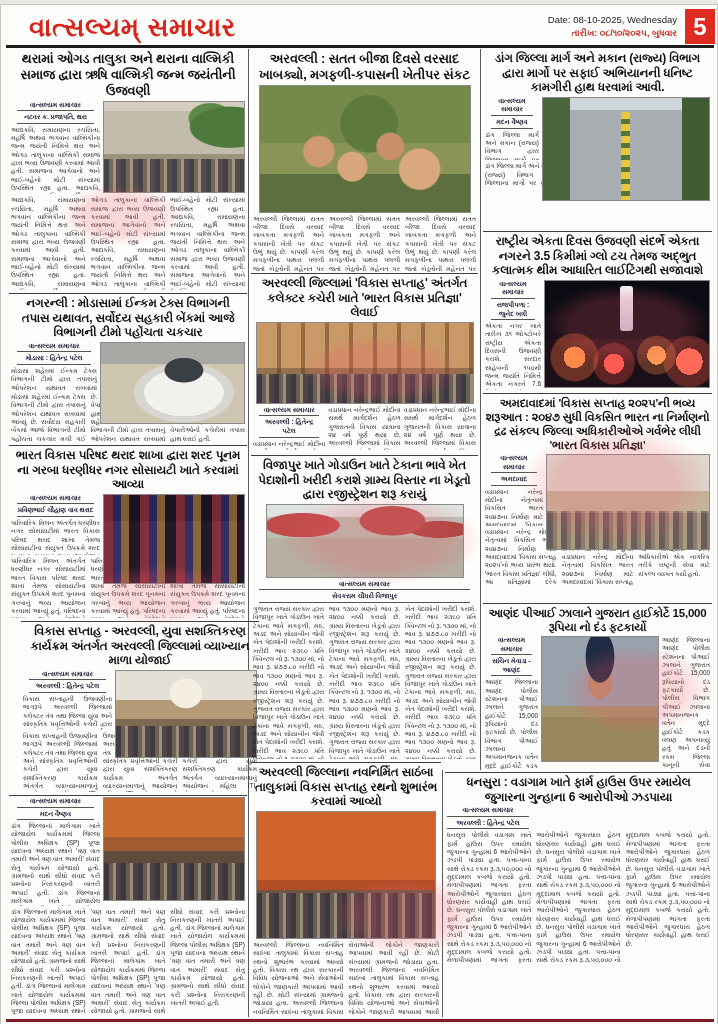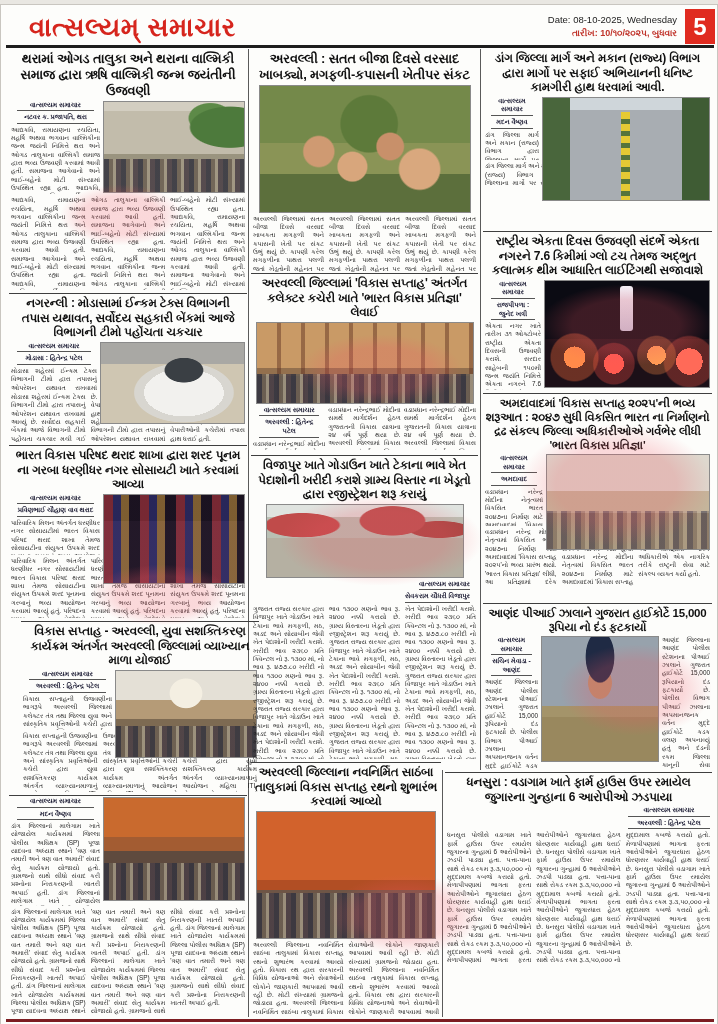--- a/index.html
+++ b/index.html
@@ -14,21 +14,21 @@
   .date-gu{font-size:9px;font-weight:bold;color:#c0342b;}
   .pagebox{position:absolute;left:684px;top:4px;width:30px;height:35px;background:#e02b20;
            color:#fff;font-size:24px;font-weight:bold;display:flex;align-items:center;
            justify-content:center;}
   .header-rule{position:absolute;left:5px;top:40px;width:708px;height:3px;background:#1d1d1d;}
   .footer-rule{position:absolute;left:5px;top:1014px;width:708px;height:3px;background:#7d1d22;}
   
   .vline{position:absolute;width:1px;background:#5a5a5a;}
   
   .art{position:absolute;box-sizing:border-box;display:flex;flex-direction:column;
-       overflow:hidden;padding:1px 2px;align-items:flex-end;}
+       overflow:hidden;padding:1px 2px;}
   .bt{border-top:1.5px solid #3f3f3f;}
   .headline{font-weight:bold;color:#101010;text-align:center;line-height:1.22;
             letter-spacing:-.2px;margin:1px 0 2px;}
   .h13{font-size:13px;} .h12{font-size:12px;} .h11{font-size:11.5px;}
   .row{display:flex;gap:3px;flex:1;min-height:0;}
   .mini{flex:1;min-width:0;overflow:hidden;}
   .byline{font-size:6.6px;font-weight:bold;color:#15152e;text-align:center;line-height:1.3;
           border-bottom:1px solid #555;margin:0 6px 2px;padding-bottom:1px;}
   .body-txt{font-size:6.4px;line-height:1.3;color:#1c1c1c;text-align:justify;
             overflow:hidden;word-break:break-word;}
@@ -93,21 +93,21 @@
       background:radial-gradient(ellipse,rgba(240,85,100,.22) 0 45%,rgba(240,85,100,0) 72%);}
 </style>
 </head>
 <body>
 
 <div class="page">
 
   <div class="masthead">વાત્સલ્યમ્ સમાચાર</div>
   <div class="dateblock">
     <div class="date-en">Date: 08-10-2025, Wednesday</div>
-    <div class="date-gu">તારીખ: 10/૧૦/૨૦૨૫, બુધવાર</div>
+    <div class="date-gu">તારીખ: ૦૮/૧૦/૨૦૨૫, બુધવાર</div>
   </div>
   <div class="pagebox">5</div>
   <div class="header-rule"></div>
 
   <div class="vline" style="left:247px;top:44px;height:968px;"></div>
   <div class="vline" style="left:479px;top:44px;height:721px;"></div>
   <div class="vline" style="left:441px;top:765px;height:247px;"></div>
 
   <div class="art" style="left:8px;top:44px;width:238px;height:242px;">
     <div class="headline h13">થરામાં ઓગડ તાલુકા અને થરાના વાલ્મિકી સમાજ દ્વારા ઋષિ વાલ્મિકી જન્મ જયંતીની ઉજવણી</div>
@@ -214,21 +214,21 @@
         <div class="byline">વાત્સલ્યમ સમાચાર</div>
         <div class="byline">મદન વૈષ્ણવ</div>
         <div class="body-txt">ડાંગ જિલ્લા માર્ગ અને મકાન (રાજ્ય) વિભાગ દ્વારા જિલ્લાના માર્ગો પર સફાઈ અને સુશોભન અભિયાનની ધનિષ્ટ કામગીરી હાથ ધરવામાં આવી હતી. ડિવાઈડર રંગરોગાન સાથે સ્વચ્છ ભારત મિશનને વેગ અપાયો છે. ડાંગ જિલ્લા માર્ગ અને મકાન (રાજ્ય) વિભાગ દ્વારા જિલ્લાના માર્ગો પર સફાઈ અને સુશોભન અભિયાનની ધનિષ્ટ કામગીરી હાથ ધરવામાં આવી હતી. ડિવાઈડર રંગરોગાન સાથે સ્વચ્છ ભારત મિશનને વેગ અપાયો છે.</div>
       </div>
       <div class="ph ph-c1" style="width:168px;height:104px;"></div>
     </div>
     <div class="body-txt cols3 below">ડાંગ જિલ્લા માર્ગ અને મકાન (રાજ્ય) વિભાગ દ્વારા જિલ્લાના માર્ગો પર સફાઈ અને સુશોભન અભિયાનની ધનિષ્ટ કામગીરી હાથ ધરવામાં આવી હતી. ડિવાઈડર રંગરોગાન સાથે સ્વચ્છ ભારત મિશનને વેગ અપાયો છે.</div>
   </div>
 
   <div class="art bt" style="left:482px;top:226px;width:229px;height:160px;">
-    <div class="headline h12">રાષ્ટ્રીય એકતા દિવસ ઉજવણી સંદર્ભે એકતા નગરને 7.6 કિમીમાં ગ્લો ટચ તેમજ અદ્ભુત કલાત્મક થીમ આધારિત લાઈટિંગથી સજાવાશે</div>
+    <div class="headline h12">રાષ્ટ્રીય એકતા દિવસ ઉજવણી સંદર્ભે એકતા નગરને 3.5 કિમીમાં ગ્લો ટચ તેમજ અદ્ભુત કલાત્મક થીમ આધારિત લાઈટિંગથી સજાવાશે</div>
     <div class="row">
       <div class="mini">
         <div class="byline">વાત્સલ્યમ સમાચાર</div>
         <div class="byline">રાજપીપળા : જુનેદ ખત્રી</div>
         <div class="body-txt">એકતા નગર ખાતે તારીખ ૩૧ ઓક્ટોબરે રાષ્ટ્રીય એકતા દિવસની ઉજવણી કરાશે. સરદાર સાહેબની ૧૫૦મી જન્મ જયંતિ નિમિત્તે એકતા નગરને 7.6 કિમીમાં ગ્લો ટચ તેમજ અદ્ભુત કલાત્મક થીમ આધારિત લાઈટિંગ ૪૧,૨૦ થી સજાવાશે. એકતા નગર ખાતે તારીખ ૩૧ ઓક્ટોબરે રાષ્ટ્રીય એકતા દિવસની ઉજવણી કરાશે. સરદાર સાહેબની ૧૫૦મી જન્મ જયંતિ નિમિત્તે એકતા નગરને 7.6 કિમીમાં ગ્લો ટચ તેમજ અદ્ભુત કલાત્મક થીમ આધારિત લાઈટિંગ ૪૧,૨૦ થી સજાવાશે.</div>
       </div>
       <div class="ph ph-c2" style="width:166px;height:108px;"></div>
     </div>
   </div>
 

